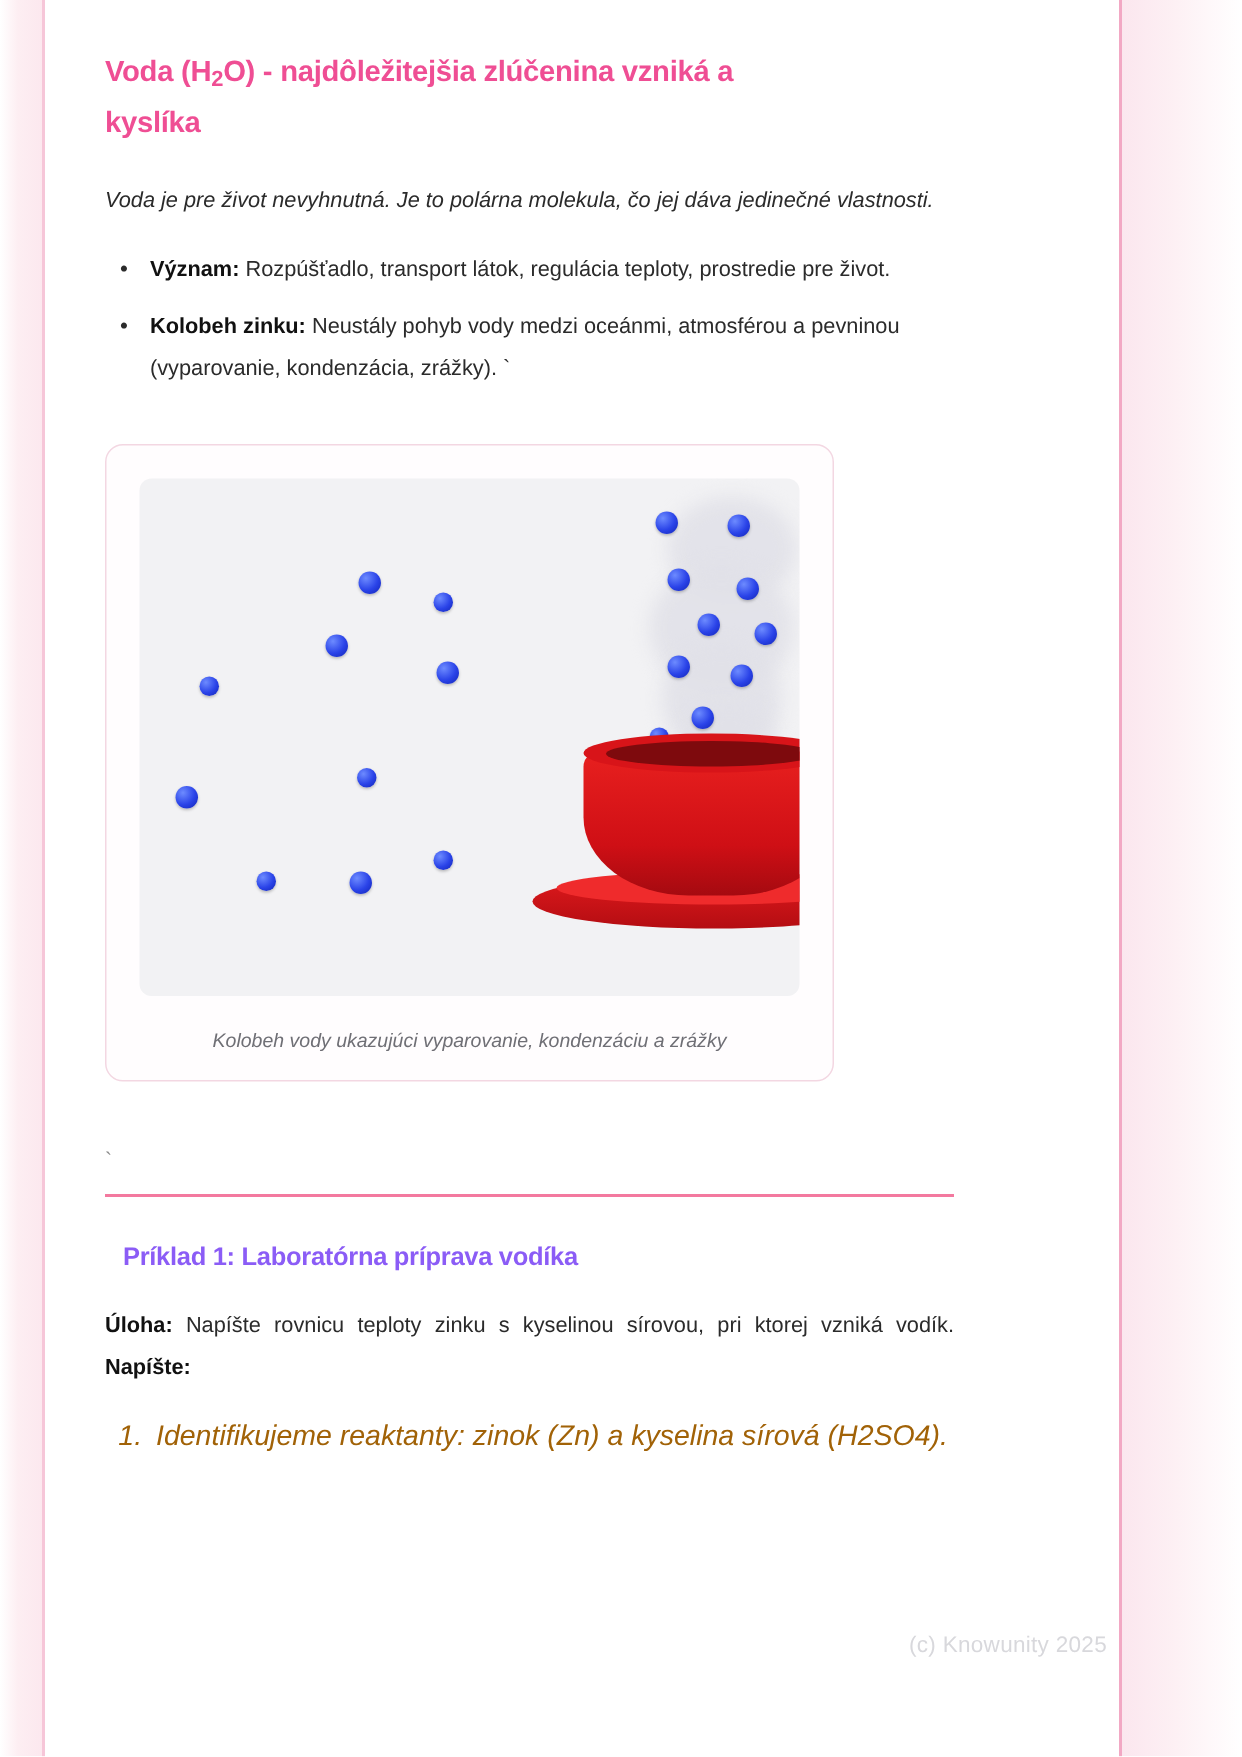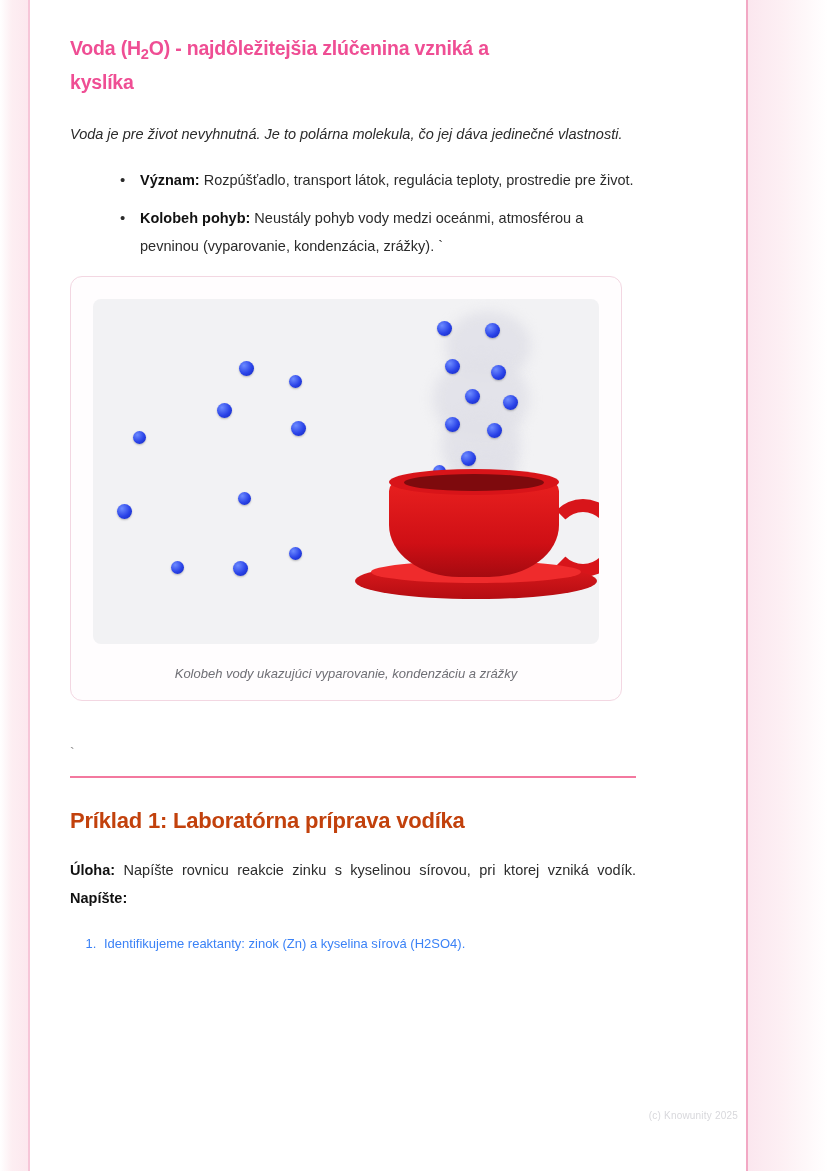--- a/index.html
+++ b/index.html
@@ -81,40 +81,39 @@
     padding-left: 26px;
     list-style: none;
   }
   ul.bullets li {
     position: relative;
     font-size: 14.5px;
     line-height: 28px;
     color: #2b2b2b;
     margin-bottom: 10px;
     padding-left: 4px;
-    margin-left: 40px;
   }
   ul.bullets li::before {
     content: "•";
     position: absolute;
     left: -16px;
     top: 0;
     color: #2b2b2b;
     font-size: 15px;
   }
   ul.bullets b { font-weight: bold; color: #111; }
 
   .figure-card {
-    margin-top: 16px;
+    margin-top: 36px;
     border: 1px solid #f3d7e2;
     border-radius: 12px;
     background: #fffdfe;
     padding: 22px 22px 16px 22px;
     box-sizing: border-box;
-    width: 552px;
+    width: 486px;
   }
   .figure-inner {
     background: #f2f2f4;
     border-radius: 8px;
     height: 345px;
     position: relative;
     overflow: hidden;
   }
   .figure-caption {
     margin-top: 20px;
@@ -140,50 +139,51 @@
     letter-spacing: -0.3px;
   }
   .heading-rule {
     margin-top: 13px;
     height: 2px;
     background: #f3799f;
     width: 566px;
   }
 
   h3.sub-heading {
-    font-size: 22px;
+    font-size: 17px;
     font-weight: bold;
-    color: #c2410c;
-    margin: 30px 0 0 0;
+    color: #8b5cf6;
+    margin: 30px 0 0 12px;
     letter-spacing: -0.2px;
   }
 
   p.task {
     font-size: 14.5px;
     line-height: 28px;
     color: #2b2b2b;
     margin: 22px 0 0 0;
     text-align: justify;
   }
   p.task b { font-weight: bold; color: #111; }
 
   ol.steps {
     margin: 18px 0 0 0;
     padding-left: 30px;
-    font-size: 13px;
-    line-height: 28px;
-    color: #3b82f6;
+    font-size: 19px;
+    line-height: 28px;
+    color: #a16207;
+    font-style: italic;
   }
   ol.steps li { padding-left: 4px; }
 
   .watermark {
     position: absolute;
     right: 90px;
-    bottom: 50px;
-    font-size: 10px;
+    bottom: 66px;
+    font-size: 15px;
     color: #d8d8dc;
     letter-spacing: 0.2px;
   }
 
   sub { font-size: 0.75em; vertical-align: -0.25em; }
 
   
   .mol {
     position: absolute;
     width: 15px; height: 15px;
@@ -261,21 +261,21 @@
       <span>kyslíka</span>
     </h1>
 
     <p class="body-text">Voda je pre život nevyhnutná. Je to polárna molekula, čo jej dáva jedinečné vlastnosti.</p>
 
     <ul class="bullets">
       <li>
         <b>Význam:</b><span> Rozpúšťadlo, transport látok, regulácia teploty, prostredie pre život.</span>
       </li>
       <li>
-        <b>Kolobeh pohyb:</b><span> Neustály pohyb vody medzi oceánmi, atmosférou a pevninou (vyparovanie, kondenzácia, zrážky). `</span>
+        <b>Kolobeh zinku:</b><span> Neustály pohyb vody medzi oceánmi, atmosférou a pevninou (vyparovanie, kondenzácia, zrážky). `</span>
       </li>
     </ul>
 
     <div class="figure-card">
       <div class="figure-inner">
 
         <div class="steam" style="left:352px; top:12px; width:86px; height:70px;"></div>
         <div class="steam" style="left:340px; top:58px; width:96px; height:84px;"></div>
         <div class="steam" style="left:348px; top:110px; width:80px; height:74px;"></div>
         <div class="steam" style="left:362px; top:150px; width:62px; height:50px;"></div>
@@ -313,21 +313,21 @@
     </div>
 
     <div class="backtick">`</div>
 
     <div class="heading-rule"></div>
 
 
     <h3 class="sub-heading">Príklad 1: Laboratórna príprava vodíka</h3>
 
     <p class="task">
-      <b>Úloha:</b><span> Napíšte rovnicu reakcie zinku s kyselinou sírovou, pri ktorej vzniká vodík. </span><b>Napíšte:</b>
+      <b>Úloha:</b><span> Napíšte rovnicu teploty zinku s kyselinou sírovou, pri ktorej vzniká vodík. </span><b>Napíšte:</b>
     </p>
 
     <ol class="steps">
       <li>Identifikujeme reaktanty: zinok (Zn) a kyselina sírová (H2SO4).</li>
     </ol>
 
   </div>
 
   <div class="watermark">(c) Knowunity 2025</div>
 </div>

